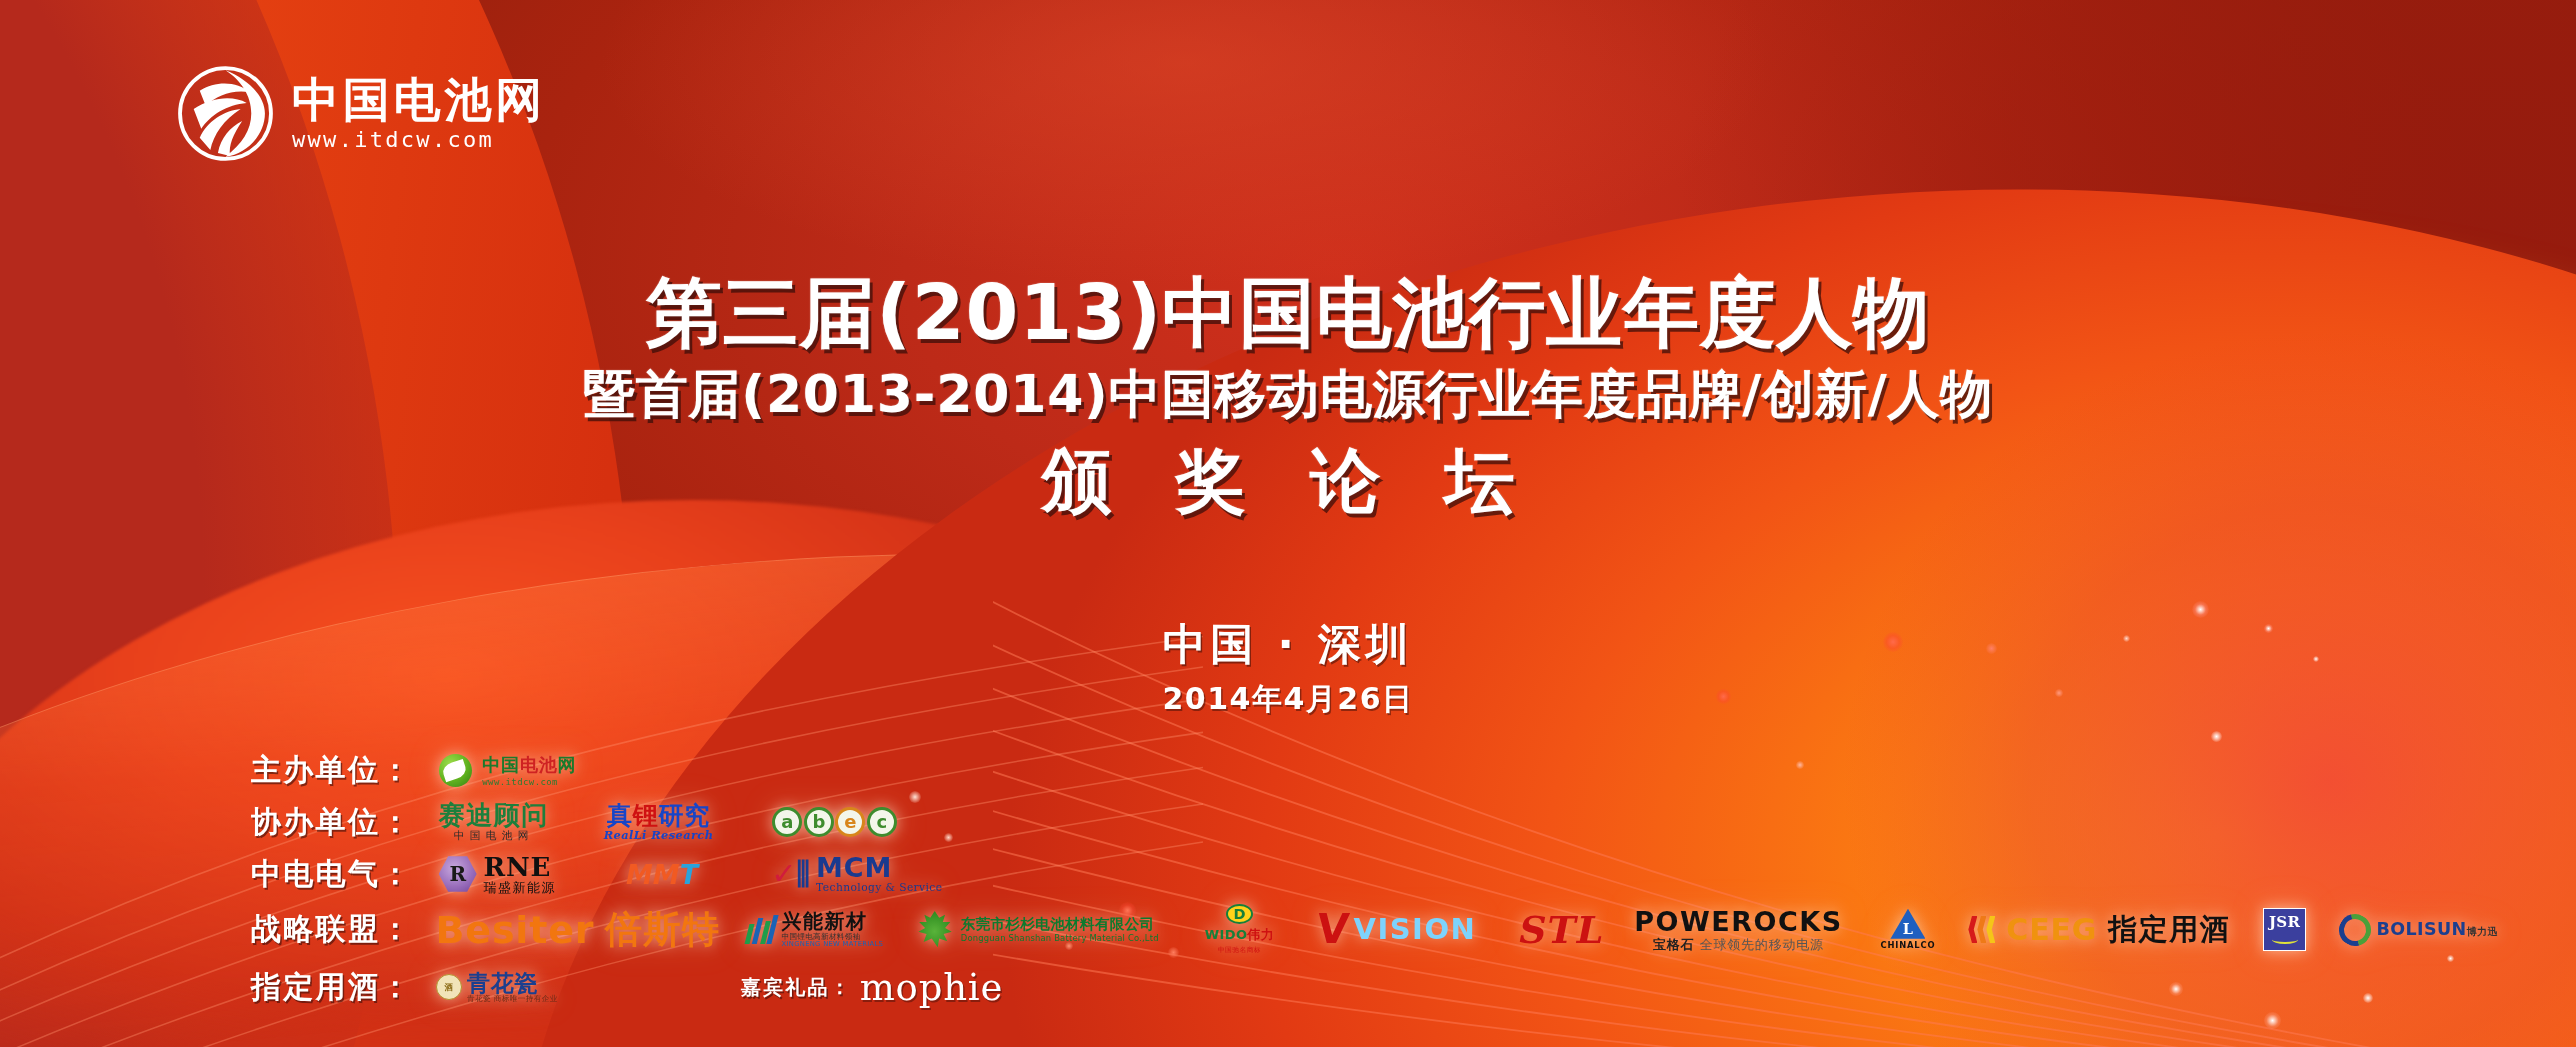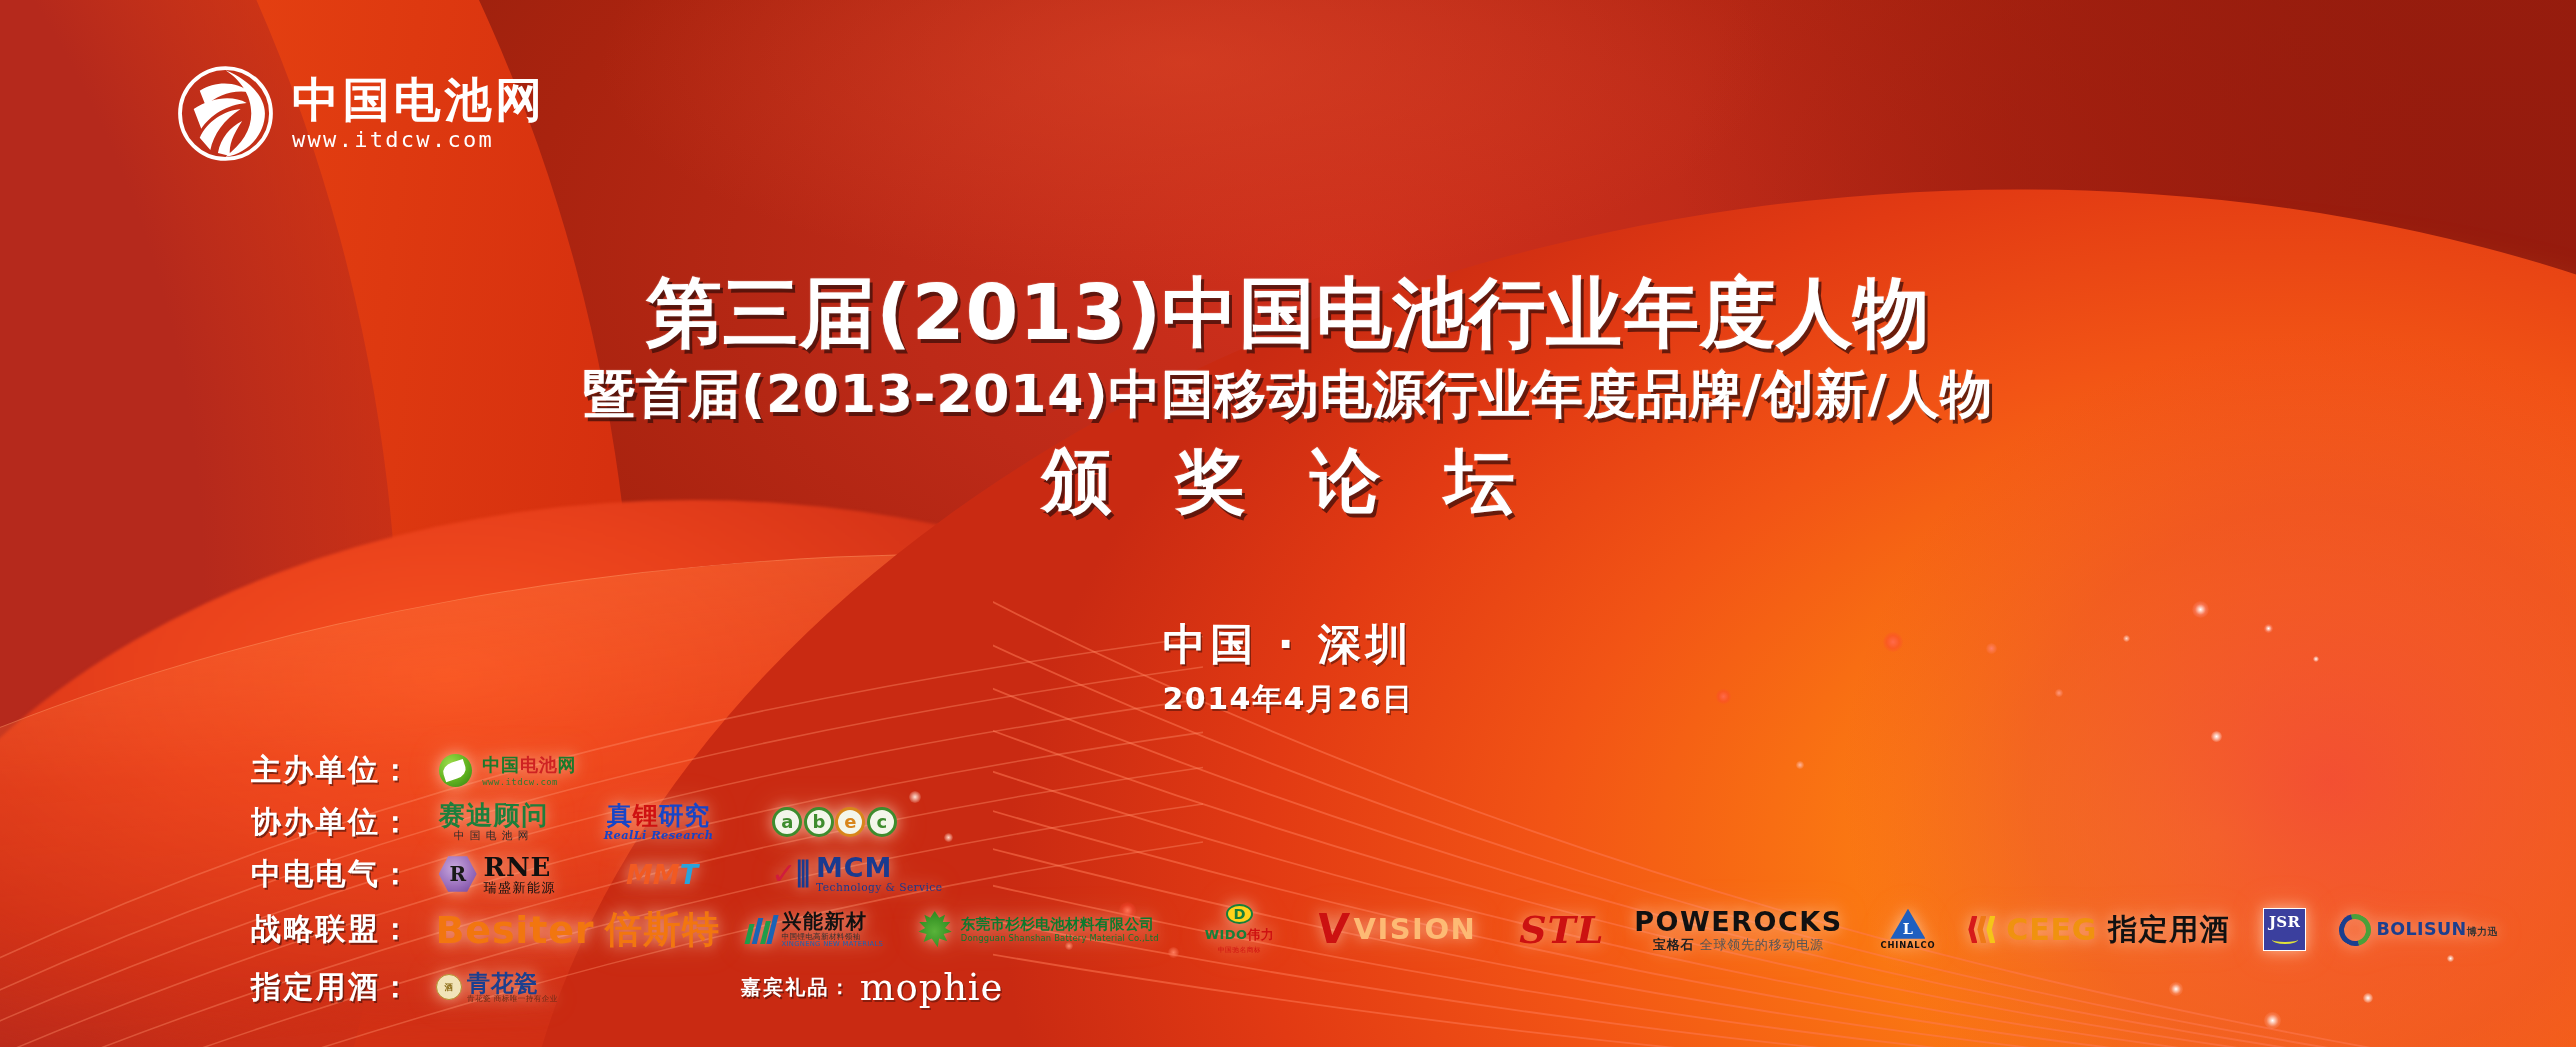--- a/index.html
+++ b/index.html
@@ -268,21 +268,21 @@
   }
   .lg-wido .l1{ font-size:13px;font-weight:700;color:#16803a;letter-spacing:0.4px;margin-top:1.5px;
                 font-family:"DejaVu Sans","Liberation Sans",sans-serif;}
   .lg-wido .l1 .r{ color:#cf1111; }
   .lg-wido .l2{ font-size:6.8px;color:#cf1111;letter-spacing:0.4px;margin-top:0.8px;
                 font-family:"DejaVu Sans","Liberation Sans",sans-serif;}
 
   .lg-vision{ gap:4.6px; }
   .v-mark{ font-size:41px;font-weight:700;color:#cc1111;line-height:.9;
            font-family:"DejaVu Sans","Liberation Sans",sans-serif; transform:skewX(-6deg);}
-  .lg-vision .l1{ font-size:29px;font-weight:700;color:#fdba74;letter-spacing:1.5px;
+  .lg-vision .l1{ font-size:29px;font-weight:700;color:#7dd3fc;letter-spacing:1.5px;
                   font-family:"DejaVu Sans","Liberation Sans",sans-serif;}
 
   .lg-stl .l1{ font-size:38px;font-weight:700;font-style:italic;color:#cc1111;letter-spacing:0.8px;
                font-family:"DejaVu Serif","Liberation Serif",serif;}
 
   .lg-powerocks .l1{ font-size:27px;font-weight:700;color:#111;letter-spacing:1.5px;
                      font-family:"DejaVu Sans","Liberation Sans",sans-serif;}
   .lg-powerocks .l2{ font-size:13px;font-weight:700;color:#222;letter-spacing:0.8px;margin-top:2.3px;
                      font-family:"DejaVu Sans","Liberation Sans",sans-serif;}
   .lg-powerocks .l2 .g{ color:#555; font-weight:400; }

